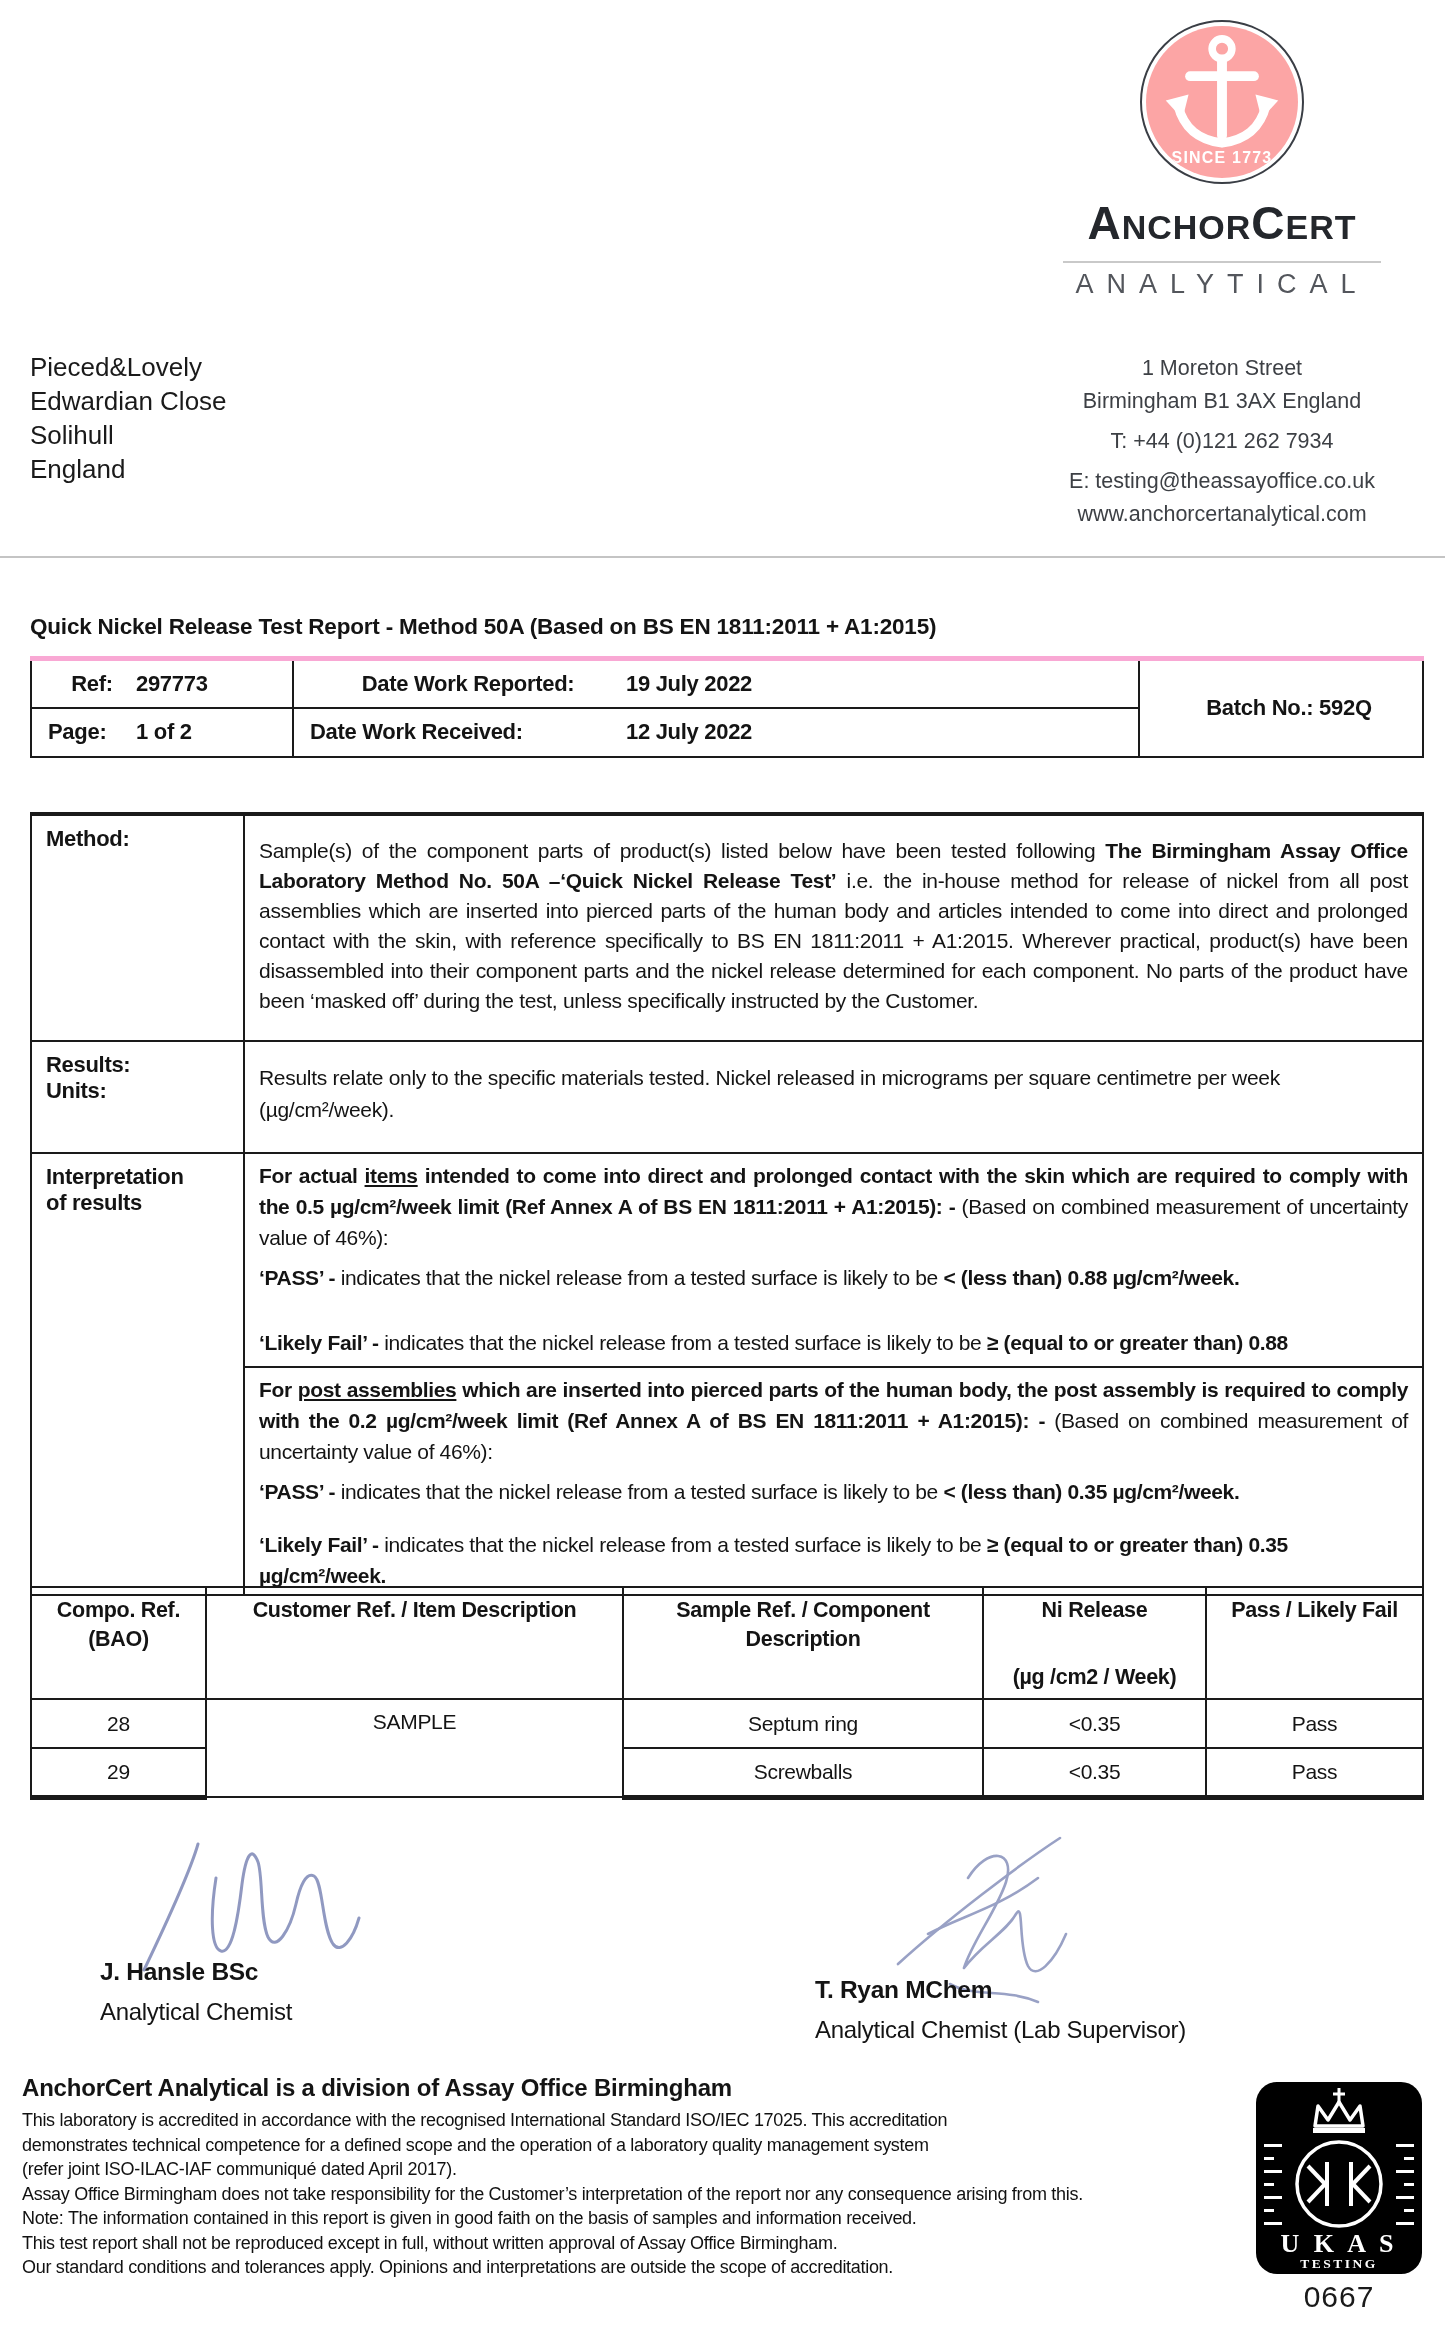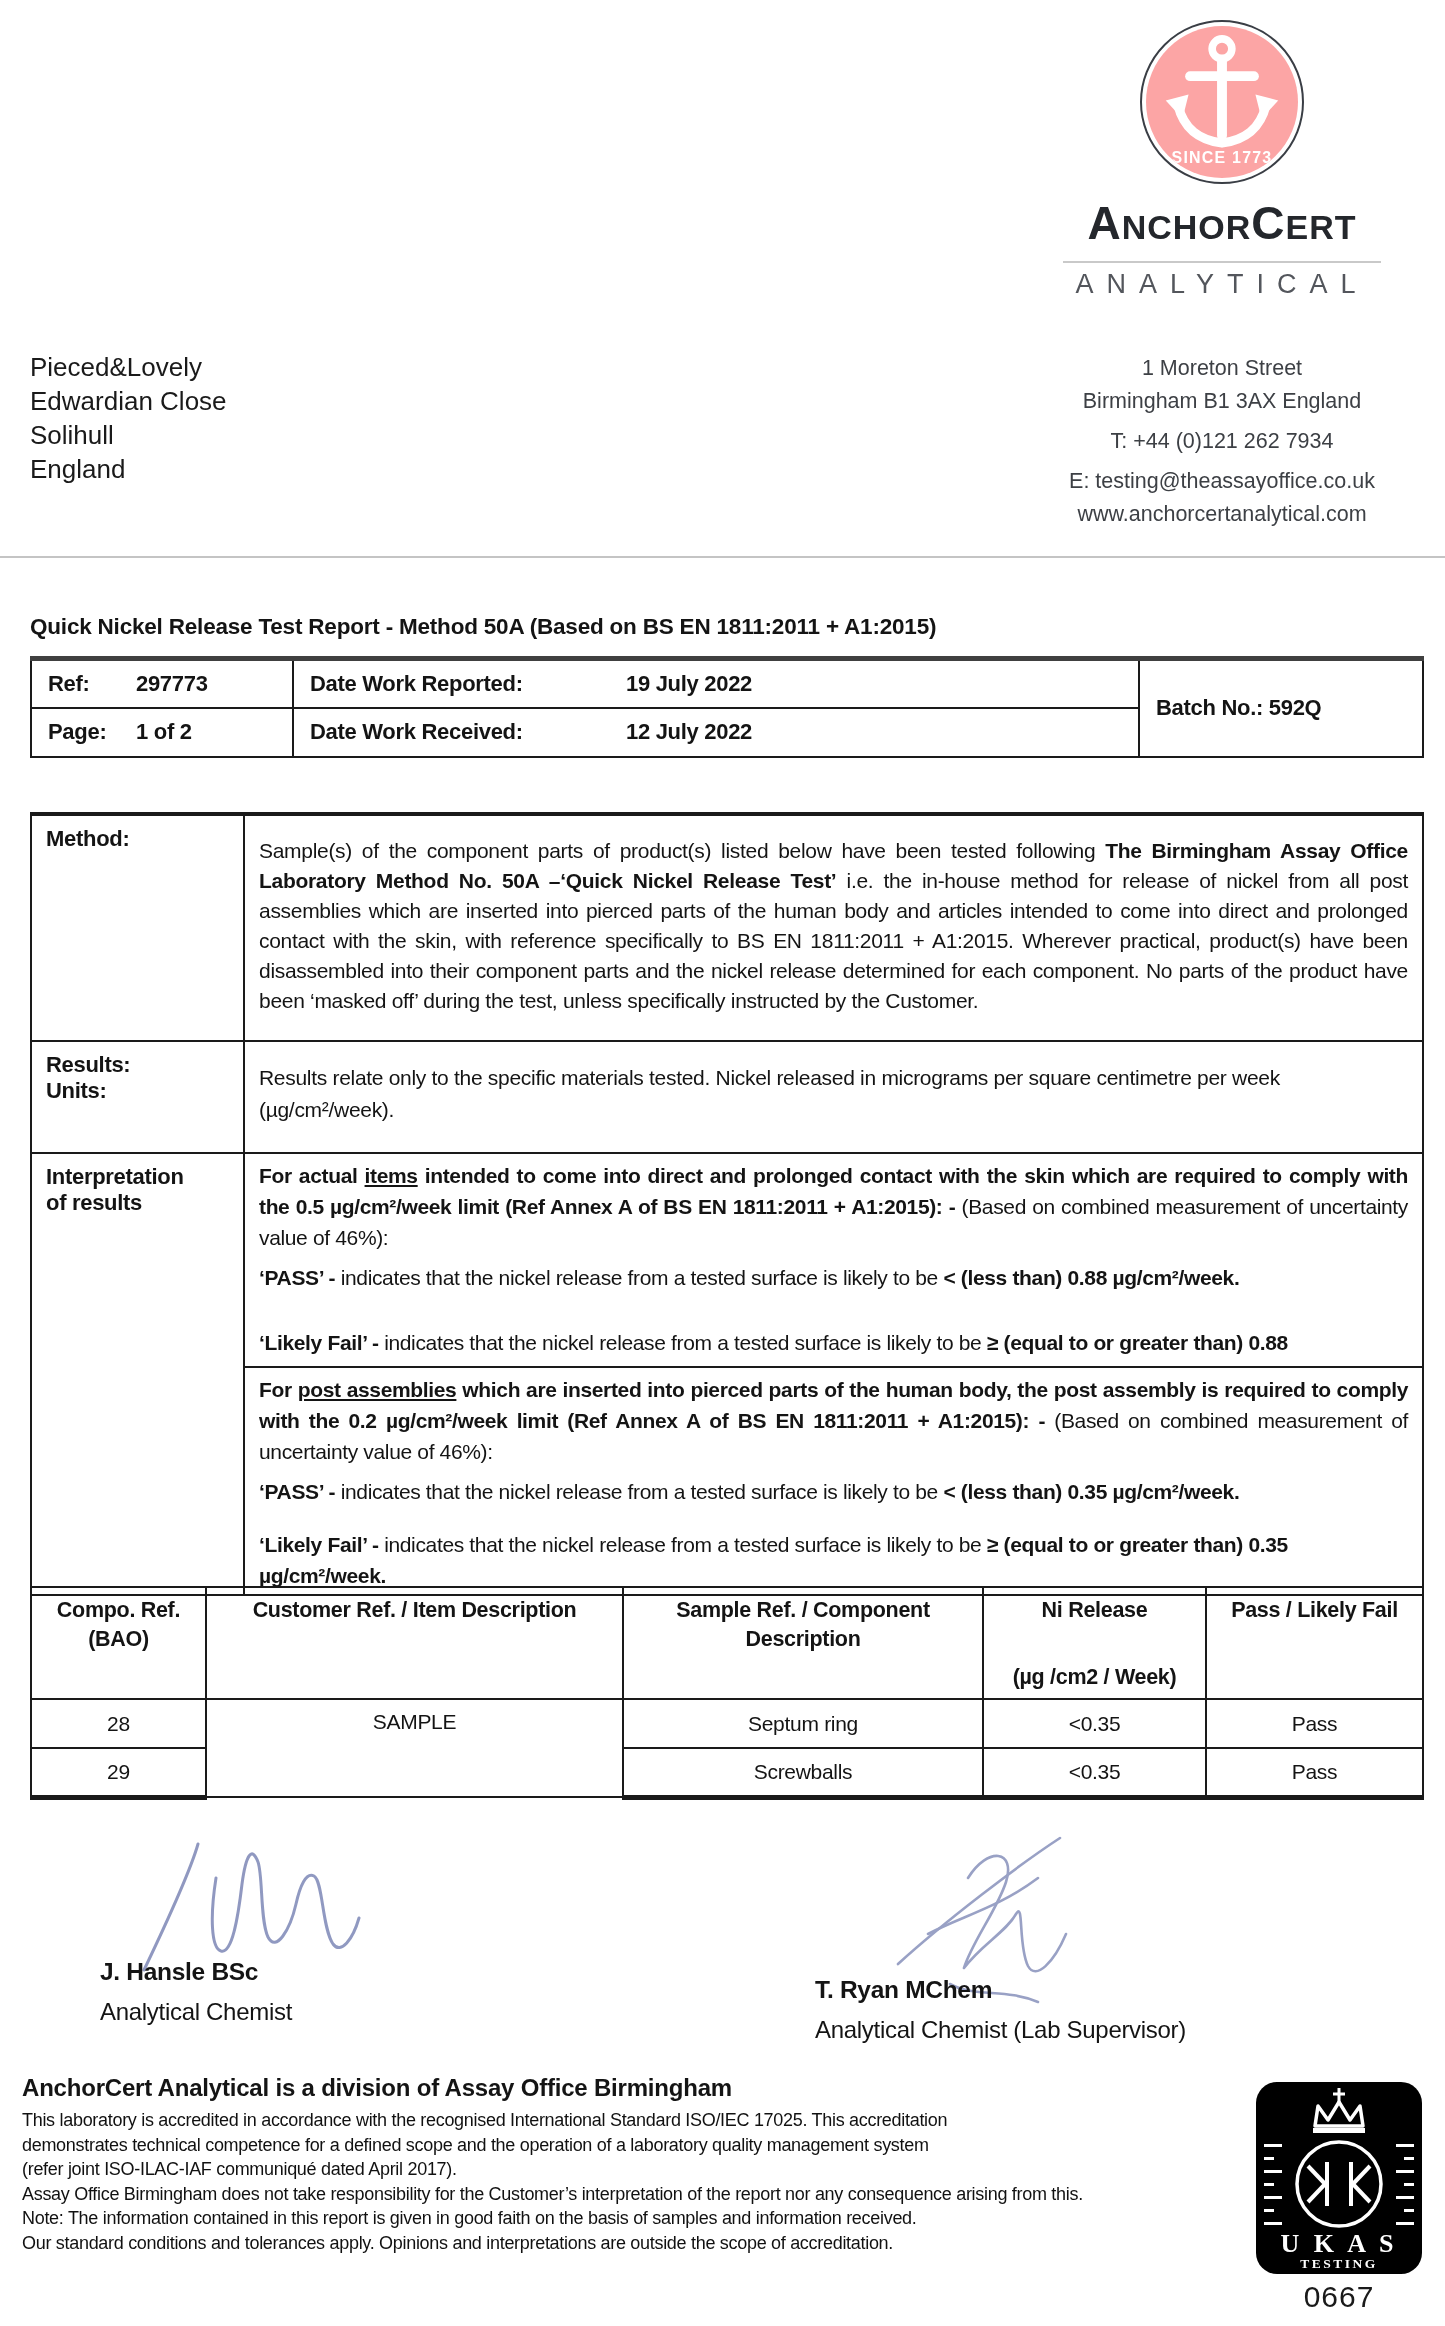--- a/index.html
+++ b/index.html
@@ -41,21 +41,21 @@
   
   .report-title { top: 614px; left: 30px; font-size: 22.5px; font-weight: 700; letter-spacing: -0.2px; }
 
   
   table { border-collapse: collapse; table-layout: fixed; }
   .ref-table { top: 656px; left: 30px; width: 1392px; }
   .ref-table td {
     border: 2.5px solid #1a1a1a; height: 49px; vertical-align: middle;
     font-size: 22px; font-weight: 700; padding-left: 16px; letter-spacing: -0.3px;
   }
-  .ref-table tr:first-child td { border-top: 5px solid #404040; }
+  .ref-table tr:first-child td { border-top: 5px solid #f9a8d4; text-align: center; }
   .kv { display: flex; }
   .kv .k1 { flex: 0 0 88px; }
   .kv .k2 { flex: 0 0 316px; }
 
   
   .main-table { top: 812px; left: 30px; width: 1392px; }
   .main-table td { border: 2.5px solid #1a1a1a; vertical-align: top; }
   .main-table tr:first-child td { border-top: 4px solid #1a1a1a; }
   .lab-col { width: 213px; font-size: 22px; font-weight: 700; padding: 10px 6px 0 14px; letter-spacing: -0.3px; }
   .txt-col { padding: 0; }
@@ -288,20 +288,21 @@
 <div class="abs name nm-r">T. Ryan MChem</div>
 <div class="abs role rl-r">Analytical Chemist (Lab Supervisor)</div>
 
 <div class="abs foot-head">AnchorCert Analytical is a division of Assay Office Birmingham</div>
 <div class="abs foot-lines">
   <div>This laboratory is accredited in accordance with the recognised International Standard ISO/IEC 17025. This accreditation</div>
   <div>demonstrates technical competence for a defined scope and the operation of a laboratory quality management system</div>
   <div>(refer joint ISO-ILAC-IAF communiqué dated April 2017).</div>
   <div>Assay Office Birmingham does not take responsibility for the Customer’s interpretation of the report nor any consequence arising from this.</div>
   <div>Note: The information contained in this report is given in good faith on the basis of samples and information received.</div>
+  <div>This test report shall not be reproduced except in full, without written approval of Assay Office Birmingham.</div>
   <div>Our standard conditions and tolerances apply. Opinions and interpretations are outside the scope of accreditation.</div>
 </div>
 
 <div class="abs ukas-box">
   <svg viewBox="0 0 166 192">
 
     <path d="M83,6 L83,20 M77,12 L89,12" stroke="#fff" stroke-width="3"></path>
     <path d="M59,44 L62,24 L72,38 L83,20 L94,38 L104,24 L107,44 Z" fill="none" stroke="#fff" stroke-width="3.5" stroke-linejoin="round"></path>
     <rect x="57" y="46" width="52" height="5" fill="#fff"></rect>
 

